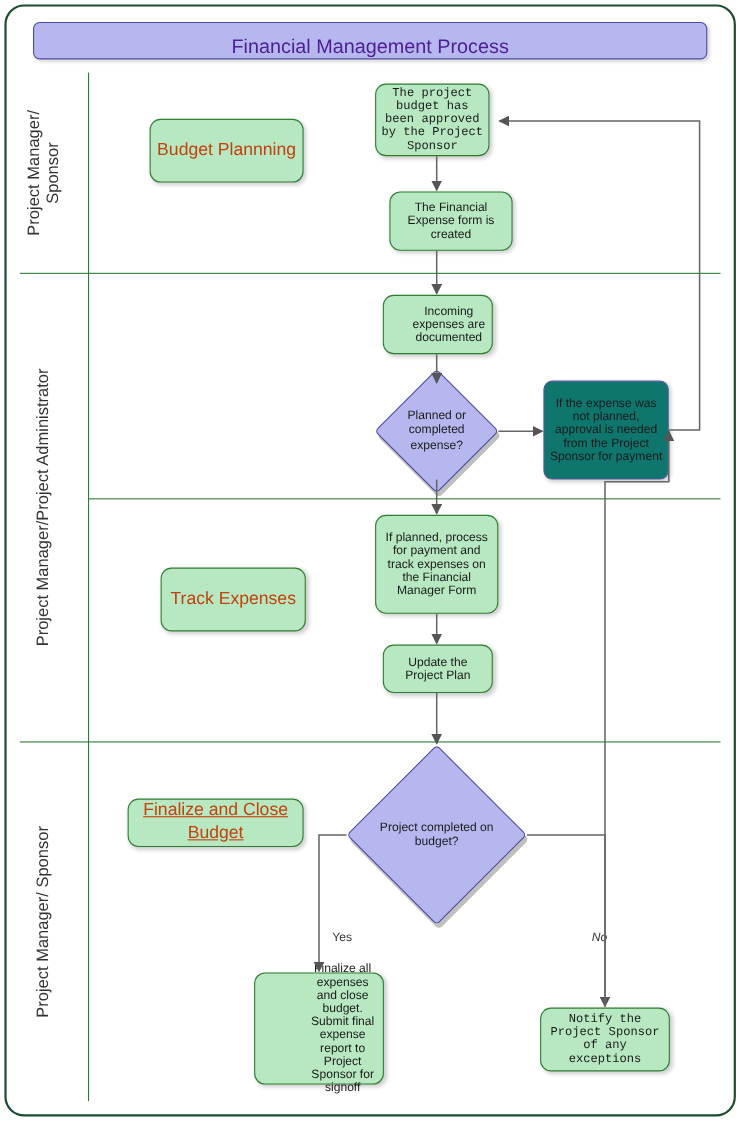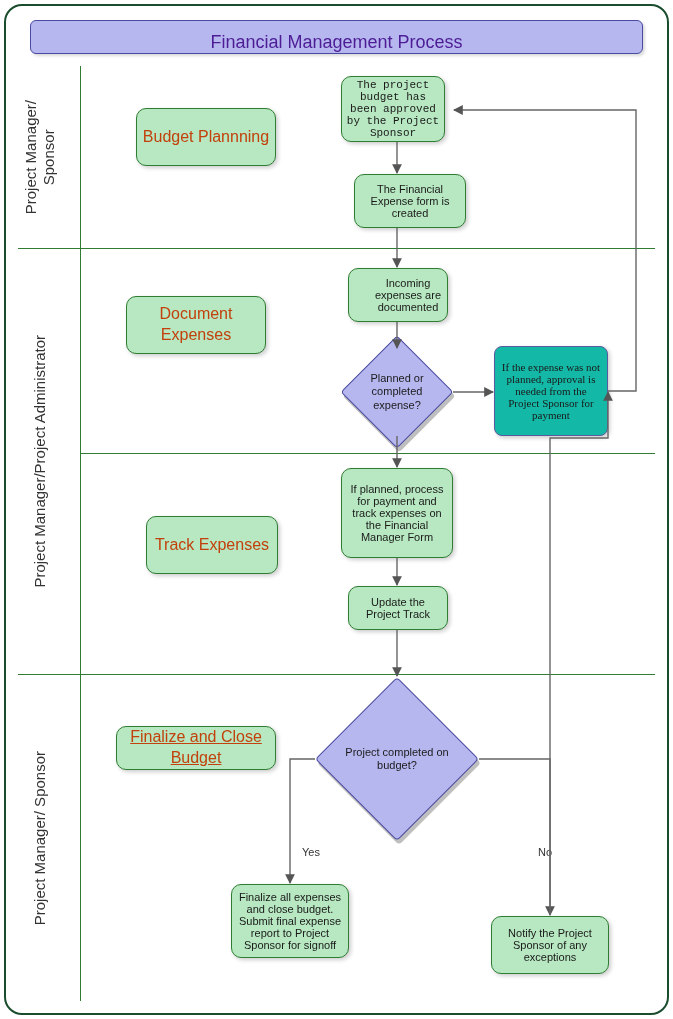--- a/index.html
+++ b/index.html
@@ -84,24 +84,23 @@
     padding: 4px;
     box-sizing: border-box;
   }
   .phase-box {
     font-size: 16px;
     line-height: 1.3;
     color: #c2410c;
     margin-top: 20px;
   }
   .info-box {
-    background: #14b8a6;
+    background: #0f766e;
     border-color: #5a5aa0;
     border-radius: 8px;
-    font-family: Liberation Serif, serif;
   }
   
   .diamond-wrap {
     position: absolute;
     width: 0;
     height: 0;
   }
   .diamond-shadow {
     position: absolute;
     background: rgba(0,0,0,0.25);
@@ -153,23 +152,20 @@
   <div class="lane-label" style="top:242px; height:426px;">
     <span>Project Manager/Project Administrator</span>
   </div>
   <div class="lane-label" style="top:668px; height:328px;">
     <span>Project Manager/ Sponsor</span>
   </div>
 
   <div class="box phase-box" style="left:130px; top:82px; width:140px; height:58px;">
     <span>Budget Plannning</span>
   </div>
-  <div class="box phase-box" style="left:120px; top:270px; width:140px; height:58px;">
-    <span>Document Expenses</span>
-  </div>
   <div class="box phase-box" style="left:140px; top:490px; width:132px; height:58px;justify-content:center;">
     <span>Track Expenses</span>
   </div>
   <div class="box phase-box" style="left:110px; top:700px; width:160px; height:44px;text-decoration:underline;">
     <span>Finalize and Close Budget</span>
   </div>
 
   <div class="box" style="left:335px; top:70px; width:104px; height:66px;font-family:Liberation Mono, monospace;">
     <span>The project budget has been approved by the Project Sponsor</span>
   </div>
@@ -187,38 +183,38 @@
   </div>
 
   <div class="box info-box" style="left:488px; top:340px; width:114px; height:90px;">
     <span>If the expense was not planned, approval is needed from the Project Sponsor for payment</span>
   </div>
 
   <div class="box" style="left:335px; top:462px; width:112px; height:90px;">
     <span>If planned, process for payment and track expenses on the Financial Manager Form</span>
   </div>
   <div class="box" style="left:342px; top:580px; width:100px; height:44px;">
-    <span>Update the Project Track</span>
+    <span>Update the Project Plan</span>
   </div>
 
   <div class="diamond-wrap" style="left:391px; top:753px;">
     <div class="diamond-shadow" style="left:-56px; top:-54px; width:116px; height:116px;"></div>
     <div class="diamond" style="left:-58px; top:-58px; width:116px; height:116px;"></div>
     <div class="diamond-text" style="left:-55px; top:-20px; width:110px; height:40px;">Project completed on budget?</div>
   </div>
 
-  <div class="box" style="left:225px; top:878px; width:118px; height:74px;">
+  <div class="box" style="left:225px; top:878px; width:118px; height:102px;padding-left:47px;">
     <span>Finalize all expenses and close budget. Submit final expense report to Project Sponsor for signoff</span>
   </div>
-  <div class="box" style="left:485px; top:910px; width:118px; height:58px;">
+  <div class="box" style="left:485px; top:910px; width:118px; height:58px;font-family:Liberation Mono, monospace;">
     <span>Notify the Project Sponsor of any exceptions</span>
   </div>
 
   <div class="yn-label" style="left:296px; top:840px;">Yes</div>
-  <div class="yn-label" style="left:532px; top:840px;">No</div>
+  <div class="yn-label" style="left:532px; top:840px;font-style:italic;">No</div>
 
   <svg width="665" height="1011" style="position:absolute; left:0; top:0; pointer-events:none;">
     <defs>
       <marker id="ah" viewBox="0 0 10 10" refX="9" refY="5" markerWidth="7" markerHeight="7" orient="auto">
         <path d="M 0 0 L 10 5 L 0 10 z" fill="#555"></path>
       </marker>
     </defs>
     <g stroke="#666" stroke-width="1.4" fill="none" marker-end="url(#ah)">
       <line x1="391" y1="136" x2="391" y2="167"></line>
       <line x1="391" y1="222" x2="391" y2="261"></line>

